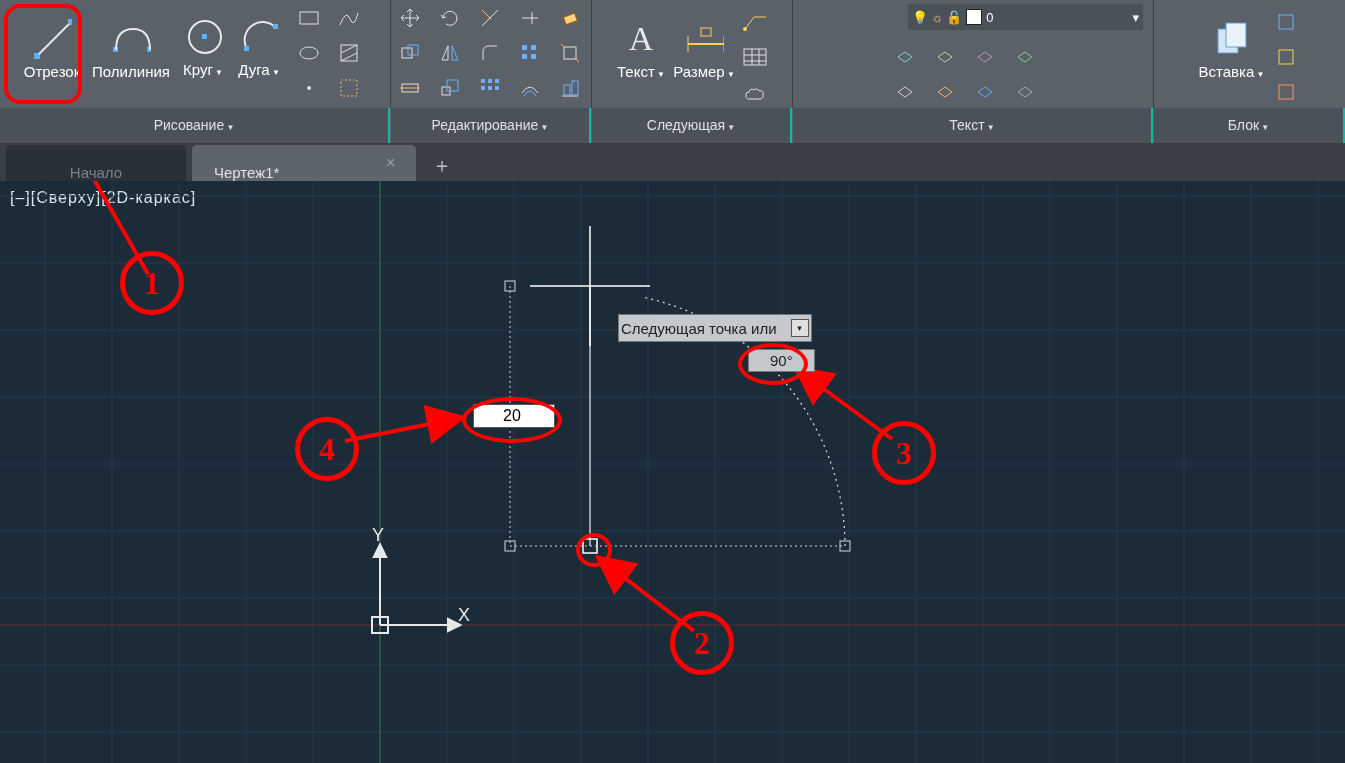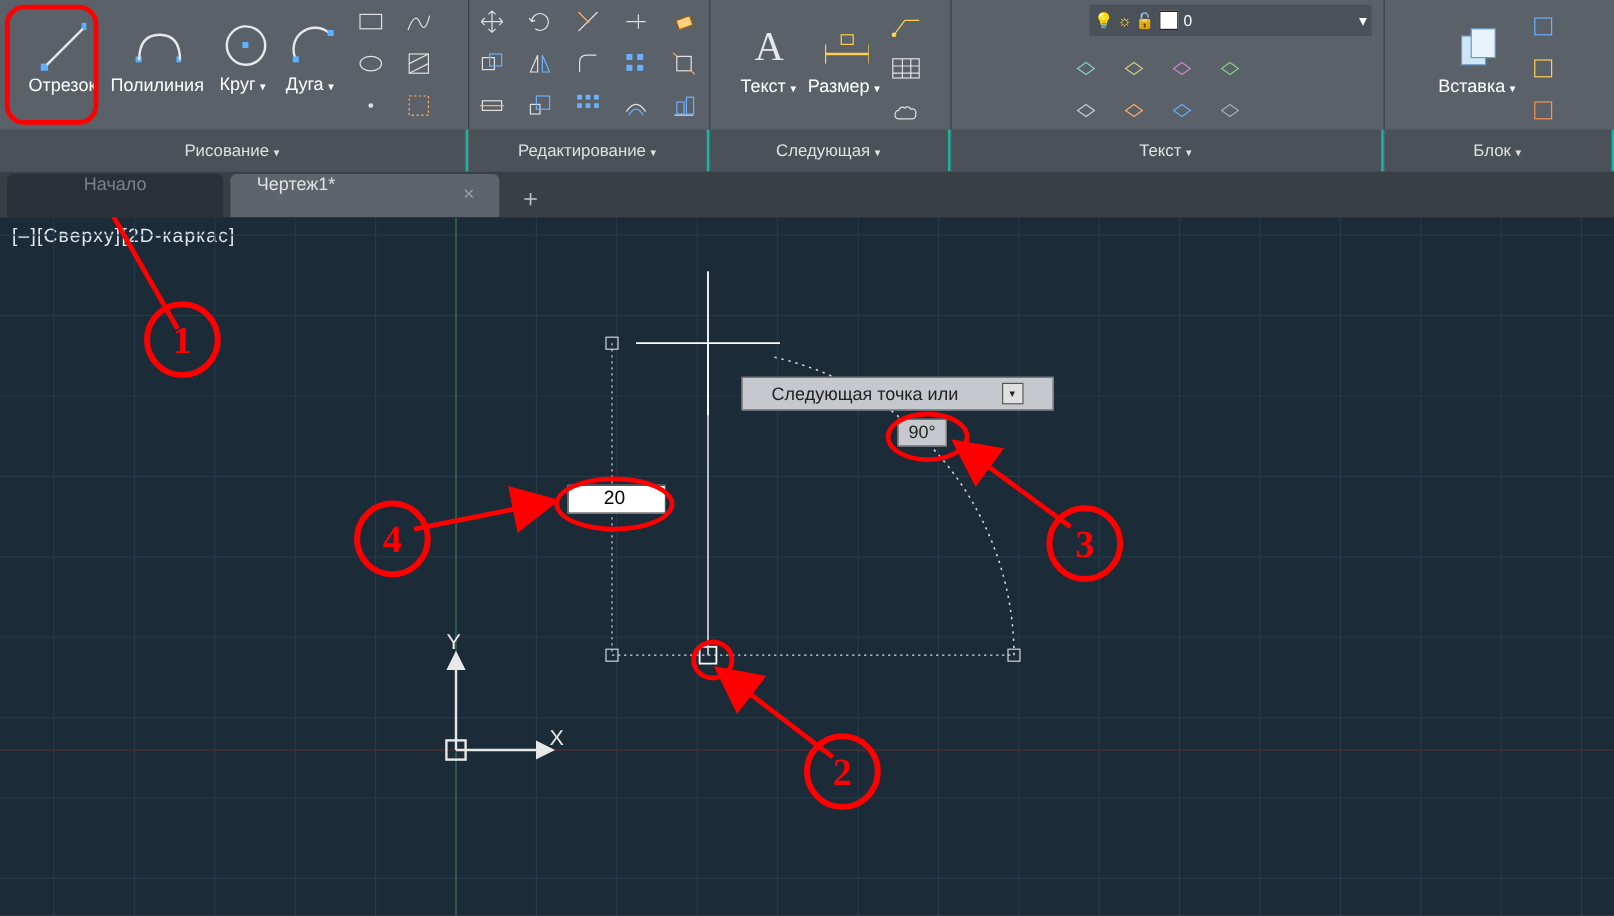--- a/index.html
+++ b/index.html
@@ -18,39 +18,39 @@
   .panel-draw{width:390px;}
   .panel-modify{width:200px;}
   .panel-anno{width:200px;}
   .panel-layers{width:360px;}
   .panel-block{width:140px;}
   .dd-arr::after{content:" ▼";font-size:8px;}
   .layer-combo{position:absolute;right:10px;top:4px;width:235px;height:26px;background:#4a5158;display:flex;align-items:center;padding:0 4px;box-sizing:border-box;font-size:13px;color:#fff;}
   .layer-combo .sw{width:14px;height:14px;background:#fff;border:1px solid #222;margin:0 4px;}
 
   .tabbar{position:absolute;left:0;top:143px;width:1345px;height:38px;background:#3a3f45;display:flex;align-items:flex-end;}
-  .tab{height:36px;padding:0 22px;display:flex;align-items:flex-start;font-size:15px;border-top-left-radius:5px;border-top-right-radius:5px;margin-left:6px;position:relative;cursor:pointer;}
+  .tab{height:36px;padding:0 22px;display:flex;align-items:flex-end;font-size:15px;border-top-left-radius:5px;border-top-right-radius:5px;margin-left:6px;position:relative;cursor:pointer;}
   .tab-start{background:#2a3037;color:#7a8087;width:180px;padding:0;justify-content:center;}
   .tab-active{background:#5d646c;color:#e0e0e0;width:180px;justify-content:flex-start;}
   .tab-close{position:absolute;right:12px;top:9px;width:18px;height:18px;color:#9aa0a6;font-size:16px;}
   .tab-plus{width:32px;height:32px;margin-left:10px;display:flex;align-items:center;justify-content:center;color:#c0c5ca;font-size:20px;}
 
   .canvas{position:absolute;left:0;top:181px;width:1345px;height:582px;background:#1b2b38;}
   .viewport-label{position:absolute;left:10px;top:8px;color:#dfe6ec;font-size:16px;letter-spacing:1px;}
 
   
   .callout-circle{position:absolute;width:54px;height:54px;border:5px solid #ff0000;border-radius:50%;display:flex;align-items:center;justify-content:center;color:#ff0000;font-size:32px;font-weight:600;font-family:"Times New Roman",serif;pointer-events:none;}
   .red-rr{position:absolute;border:4px solid #ff0000;border-radius:16px;pointer-events:none;}
   .red-ellipse{position:absolute;border:4px solid #ff0000;border-radius:50%;pointer-events:none;}
 
-  .tooltip{position:absolute;background:#c5c8cc;border:1px solid #777;color:#222;font-size:15px;padding:4px 24px;display:flex;align-items:center;gap:22px;}
+  .tooltip{position:absolute;background:#c5c8cc;border:1px solid #777;color:#222;font-size:15px;padding:4px 2px;display:flex;align-items:center;}
   .tooltip .sq{width:16px;height:16px;border:1px solid #555;background:#e0e0e0;display:inline-flex;align-items:center;justify-content:center;margin-left:14px;font-size:9px;}
 
   .input-field{position:absolute;background:#fff;color:#000;font-size:16px;padding:2px 12px 2px 8px;border:1px solid #555;min-width:50px;}
-  .angle-field{position:absolute;background:#c5c8cc;color:#222;font-size:15px;padding:2px 8px;border:1px solid #777;}
+  .angle-field{position:absolute;background:#c5c8cc;color:#222;font-size:15px;padding:2px 21px;border:1px solid #777;}
 
 </style>
 </head>
 <body>
 
 <div class="ribbon">
   <div class="ribbon-top">
 
     <div class="panel panel-draw">
       <div style="display:flex;align-items:flex-start;">

